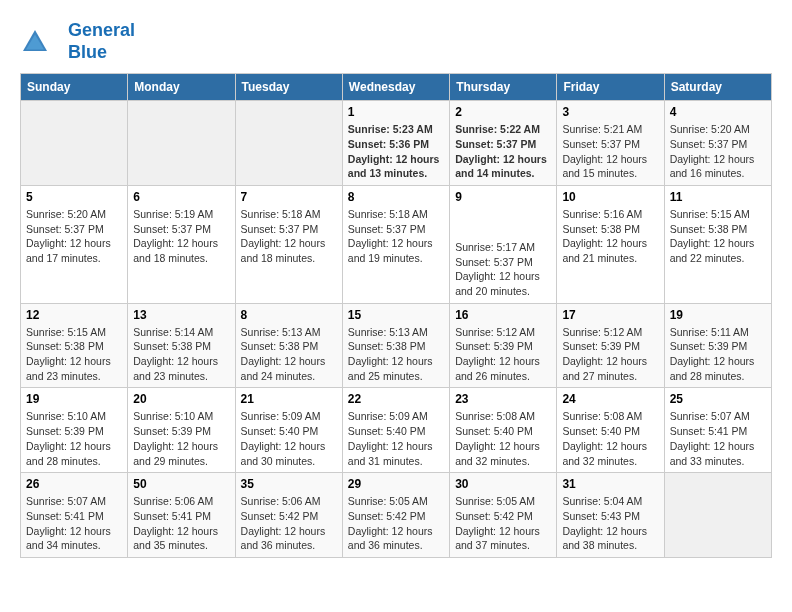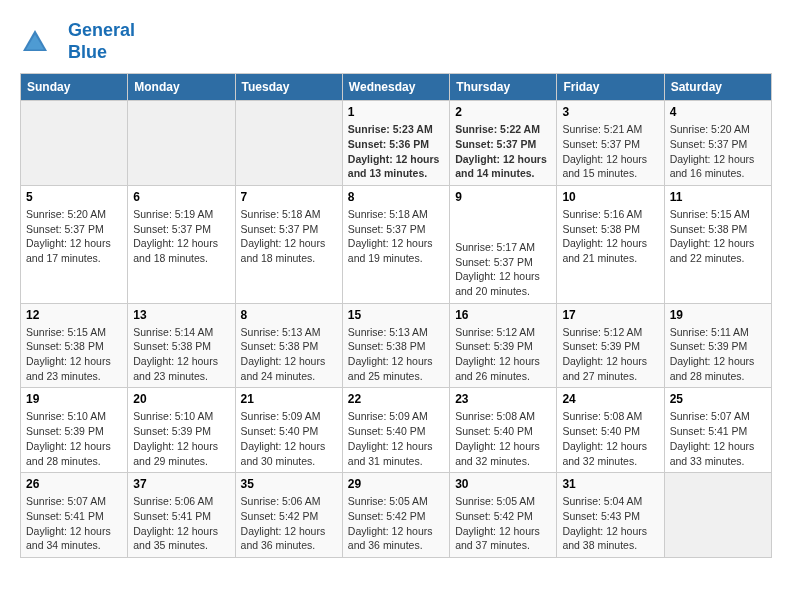--- a/index.html
+++ b/index.html
@@ -308,21 +308,21 @@
       </tr>
       <tr>
         <td>
           <span class="day-num">26</span>
           <div class="day-info" style="white-space: pre-line;">Sunrise: 5:07 AM
 Sunset: 5:41 PM
 Daylight: 12 hours
 and 34 minutes.</div>
         </td>
         <td>
-          <span class="day-num">37</span>
+          <span class="day-num">50</span>
           <div class="day-info" style="white-space: pre-line;">Sunrise: 5:06 AM
 Sunset: 5:41 PM
 Daylight: 12 hours
 and 35 minutes.</div>
         </td>
         <td>
           <span class="day-num">35</span>
           <div class="day-info" style="white-space: pre-line;">Sunrise: 5:06 AM
 Sunset: 5:42 PM
 Daylight: 12 hours

